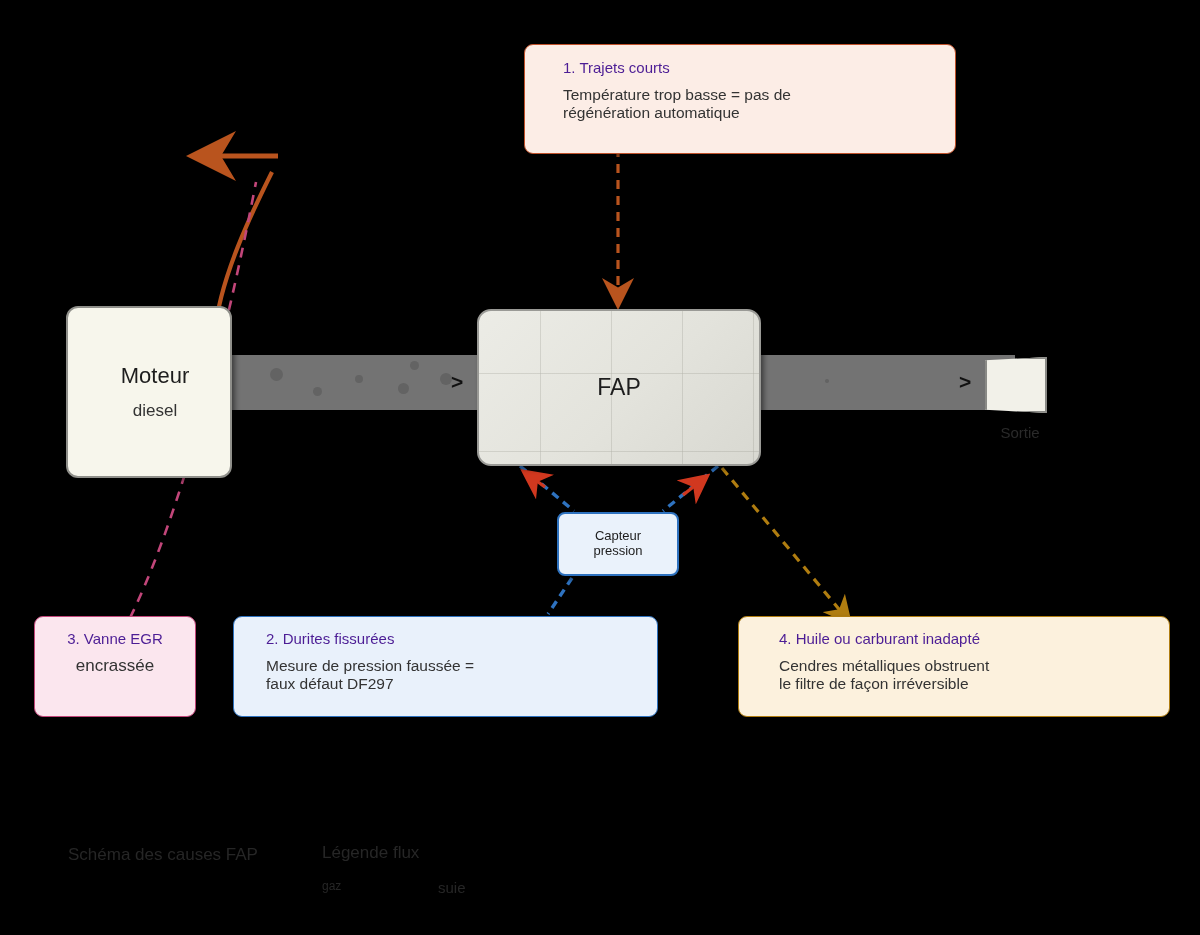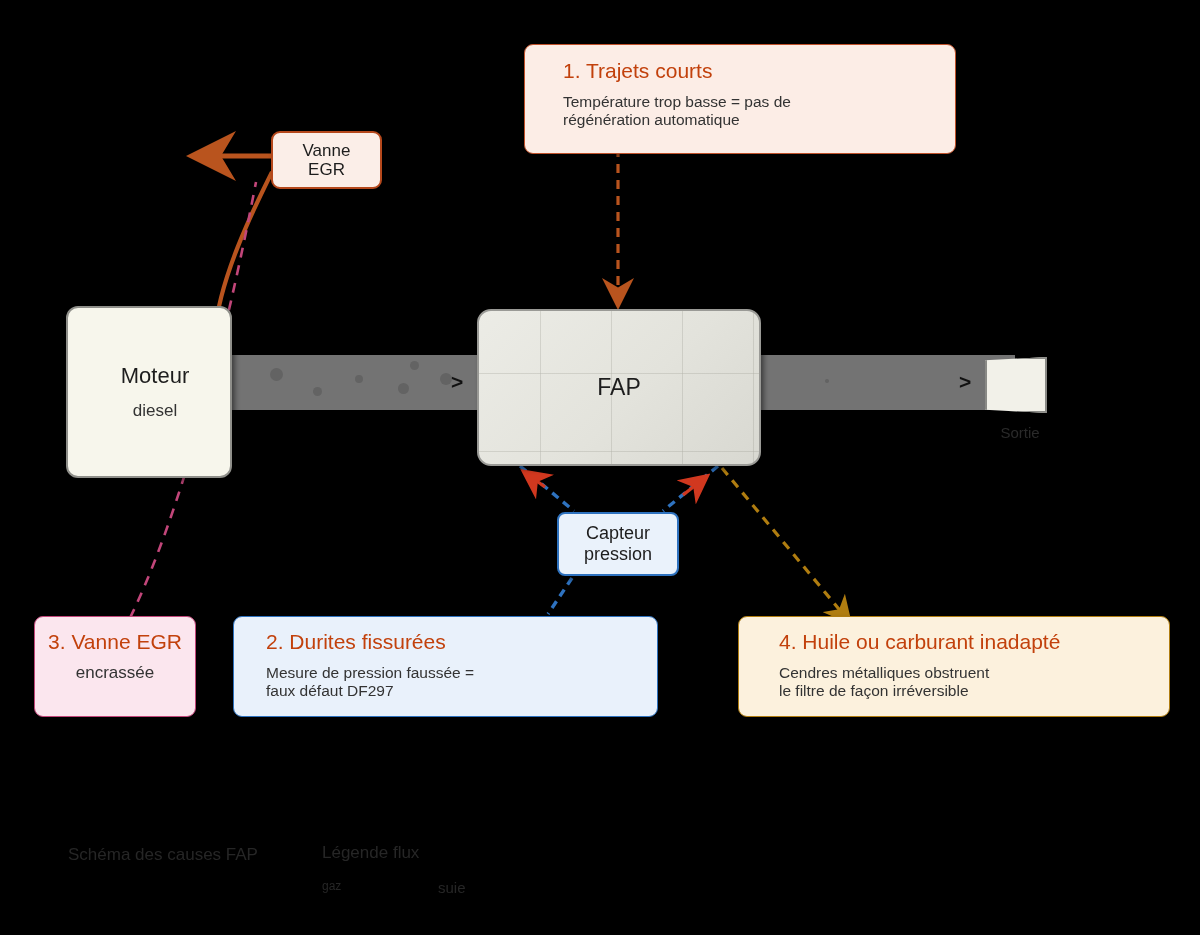--- a/index.html
+++ b/index.html
@@ -17,21 +17,21 @@
   .tailpipe{position:absolute;left:985px;top:357px;width:58px;height:52px;
             background:#f2f1e9;border:2px solid #8a8a86;
             clip-path:polygon(0 6%,100% 0,100% 100%,0 94%);
             box-shadow:2px 2px 4px rgba(0,0,0,.5);}
   .tailpipe-label{position:absolute;left:980px;top:424px;width:80px;
             text-align:center;font-size:15px;color:#2a2a2a;}
 
   
   .box{position:absolute;box-sizing:border-box;border-radius:9px;
        box-shadow:3px 3px 5px rgba(0,0,0,.45);}
-  .box .title{font-size:21px;color:#c2410c;}
+  .box .title{font-size:15px;color:#4c1d95;}
   .box .sub{font-size:15.5px;color:#333;line-height:1.18;}
 
   
   #fap{left:477px;top:309px;width:284px;height:157px;border-radius:14px;
        border:2px solid #9a9a96;
        background:linear-gradient(135deg,#ecece6 0%,#e3e3dc 55%,#d8d8d1 100%);
        display:flex;align-items:center;justify-content:center;}
   #fap .fap-grid{position:absolute;left:0;top:0;right:0;bottom:0;
        border-radius:12px;overflow:hidden;opacity:.55;
        background-image:
@@ -50,21 +50,21 @@
   
   #vanne{left:271px;top:131px;width:111px;height:58px;border-radius:9px;
        border:2px solid #b5481c;background:#fbeee8;
        display:flex;flex-direction:column;align-items:center;justify-content:center;}
   #vanne span{font-size:17px;color:#1d1d1d;line-height:1.12;}
 
   
   #capteur{left:557px;top:512px;width:122px;height:64px;border-radius:8px;
        border:2px solid #2e72bf;background:#eaf2fb;
        display:flex;flex-direction:column;align-items:center;justify-content:center;}
-  #capteur span{font-size:18px;color:#1d1d1d;line-height:1.14;}
+  #capteur span{font-size:13px;color:#1d1d1d;line-height:1.14;}
 
   
   #c1{left:524px;top:44px;width:432px;height:110px;
       border:1.6px solid #c0512a;background:#fcede6;padding:14px 22px 0 38px;}
   #c1 .title{margin-bottom:10px;}
   #c3{left:34px;top:616px;width:162px;height:101px;
       border:1.6px solid #c2467a;background:#fbe6ee;padding:13px 8px 0 8px;
       text-align:center;}
   #c3 .title{line-height:1.14;}
   #c3 .sub{margin-top:9px;font-size:17px;}
@@ -146,24 +146,20 @@
   <div class="box" id="fap">
     <div class="fap-grid"></div>
     <div class="lbl">FAP</div>
   </div>
 
   <div class="box" id="moteur">
     <div class="m1">Moteur</div>
     <div class="m2">diesel</div>
   </div>
 
-  <div class="box" id="vanne">
-    <span>Vanne</span>
-    <span>EGR</span>
-  </div>
 
   <div class="box" id="capteur">
     <span>Capteur</span>
     <span>pression</span>
   </div>
 
   <div class="box" id="c1">
     <div class="title">1. Trajets courts</div>
     <div class="sub">Température trop basse = pas de</div>
     <div class="sub"> régénération automatique</div>

